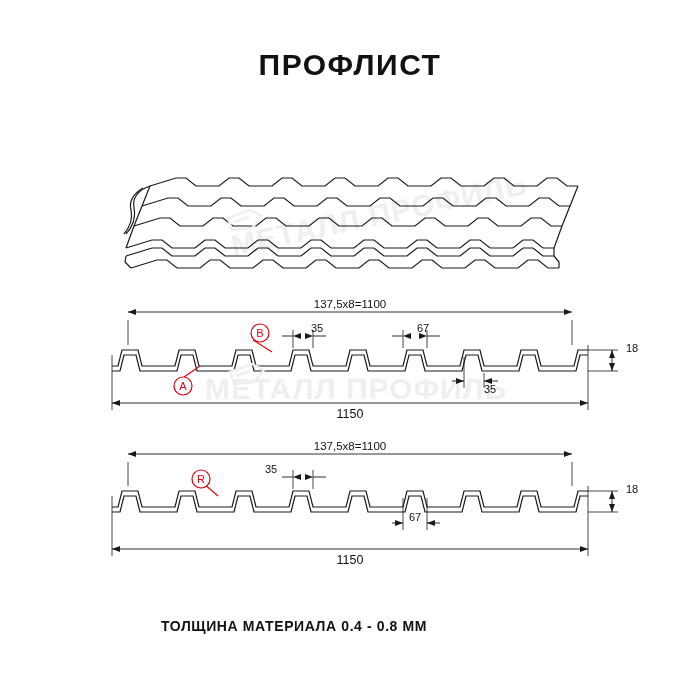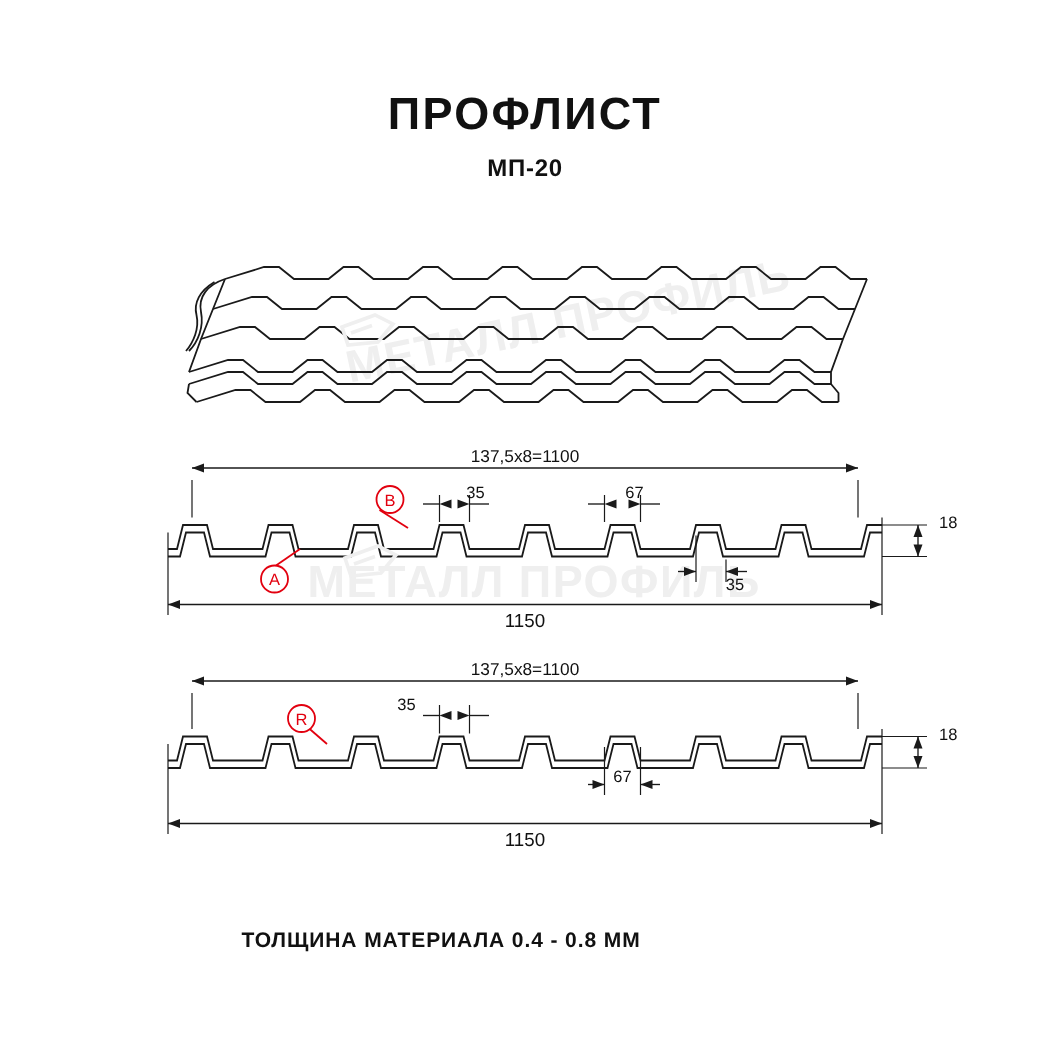--- a/index.html
+++ b/index.html
@@ -16,21 +16,21 @@
     overflow: hidden;
   }
   .page {
     position: relative;
     width: 700px;
     height: 700px;
   }
   .title-block {
     position: absolute;
     left: 0;
-    top: 60px;
+    top: 48px;
     width: 700px;
     text-align: center;
   }
   .title {
     font-size: 30px;
     font-weight: bold;
     letter-spacing: 1.5px;
     color: #111111;
     line-height: 34px;
   }
@@ -81,21 +81,20 @@
     letter-spacing: 1px;
   }
 </style>
 </head>
 <body>
 
 <div class="page">
 
   <div class="title-block">
     <div class="title">ПРОФЛИСТ</div>
-    <div class="subtitle">МП-20</div>
   </div>
 
   <div class="wm wm1">МЕТАЛЛ ПРОФИЛЬ</div>
   <div class="wm wm2">МЕТАЛЛ ПРОФИЛЬ</div>
 
   <svg class="svg-area" viewBox="0 0 700 700">
     <g fill="none" stroke="#1a1a1a" stroke-width="1.2" stroke-linejoin="miter" stroke-linecap="butt">
 
       <g>
 

